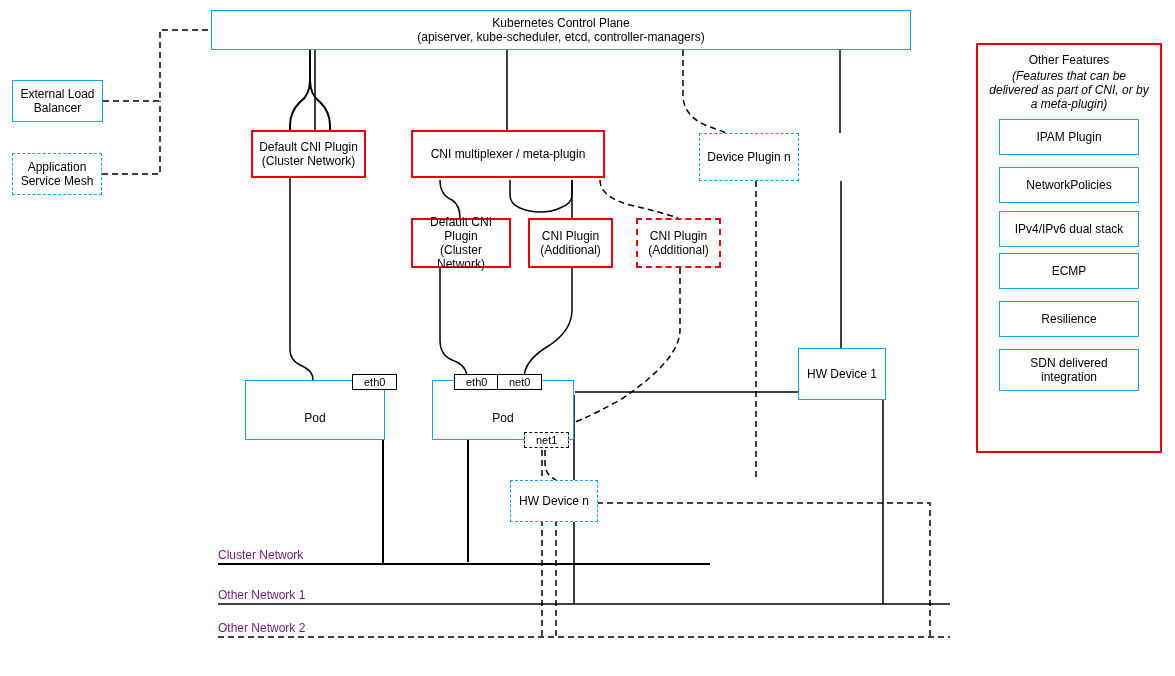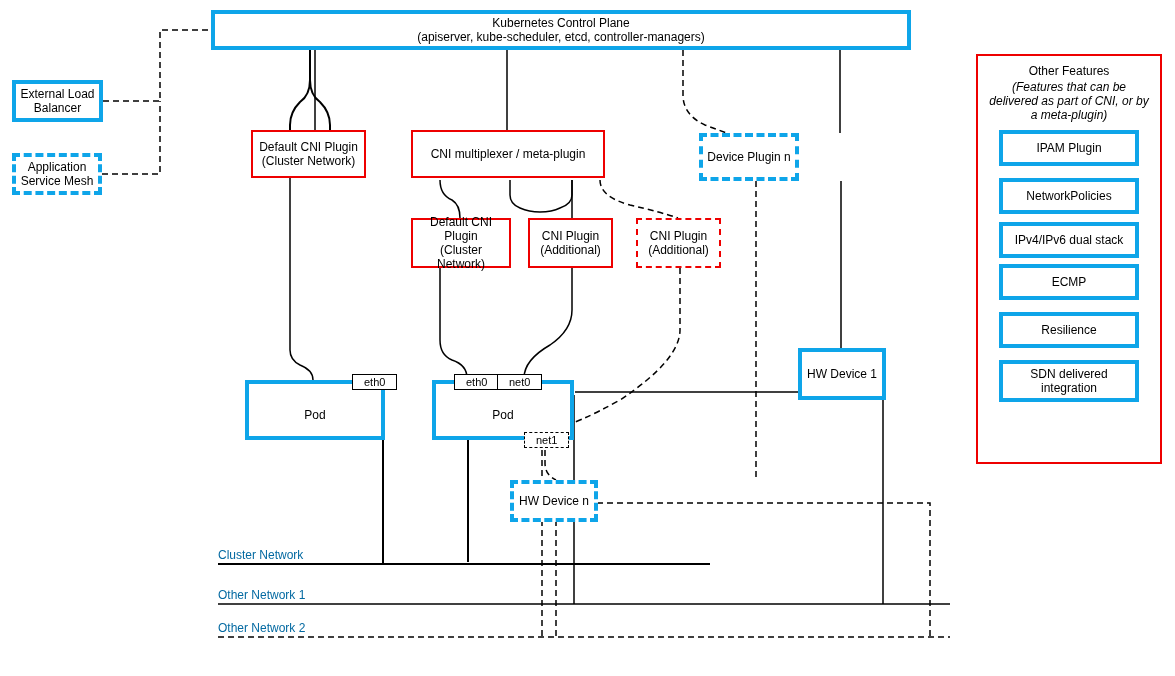--- a/index.html
+++ b/index.html
@@ -1,20 +1,20 @@
 <!DOCTYPE html>
 <html><head>
 <meta charset="utf-8">
 <style>
 body{margin:0;font-family:Arial,Helvetica,sans-serif;font-size:12px;color:#000;background:#fff}
 #stage{position:relative;width:1175px;height:676px}
-.box{position:absolute;border:4px solid #0ea5e9;background:#fff;display:flex;flex-direction:column;justify-content:center;align-items:center;text-align:center;padding:4px;box-sizing:border-box}
+.box{position:absolute;border:1px solid #0ea5e9;background:#fff;display:flex;flex-direction:column;justify-content:center;align-items:center;text-align:center;padding:4px;box-sizing:border-box}
 .red{border:2px solid #e00}
 .dashed{border-style:dashed}
-.label{position:absolute;font-size:12px;color:#0369a1}
+.label{position:absolute;font-size:12px;color:#701a75}
 .italic{font-style:italic}
 svg{position:absolute;left:0;top:0}
 svg line,svg path{stroke:#000;stroke-width:1.5;fill:none}
 svg .dash{stroke-dasharray:6 4}
 svg .thick{stroke-width:2}
 .small{font-size:12px}
 .netlabel{position:absolute;border:1px solid #000;background:#fff;font-size:11px;padding:1px 11px;box-sizing:border-box}
 </style>
 </head>
 <body>
@@ -136,21 +136,21 @@
   </div>
 
   <div class="box dashed" style="left:510px;top:480px;width:88px;height:42px">
     <div>HW Device n</div>
   </div>
 
   <div class="label" style="left:218px;top:548px">Cluster Network</div>
   <div class="label" style="left:218px;top:588px">Other Network 1</div>
   <div class="label" style="left:218px;top:621px">Other Network 2</div>
 
-  <div class="box red" style="left:976px;top:54px;width:186px;height:410px;justify-content:flex-start;padding-top:8px">
+  <div class="box red" style="left:976px;top:43px;width:186px;height:410px;justify-content:flex-start;padding-top:8px">
     <div>Other Features</div>
     <div class="small italic" style="margin:2px 6px 8px 6px">(Features that can be delivered as part of CNI, or by a meta-plugin)</div>
     <div class="box" style="position:relative;width:140px;height:36px;margin-bottom:12px">
         <span>IPAM Plugin</span>
       </div>
     <div class="box" style="position:relative;width:140px;height:36px;margin-bottom:8px">
         <span>NetworkPolicies</span>
       </div>
     <div class="box" style="position:relative;width:140px;height:36px;margin-bottom:6px">
         <span>IPv4/IPv6 dual stack</span>

